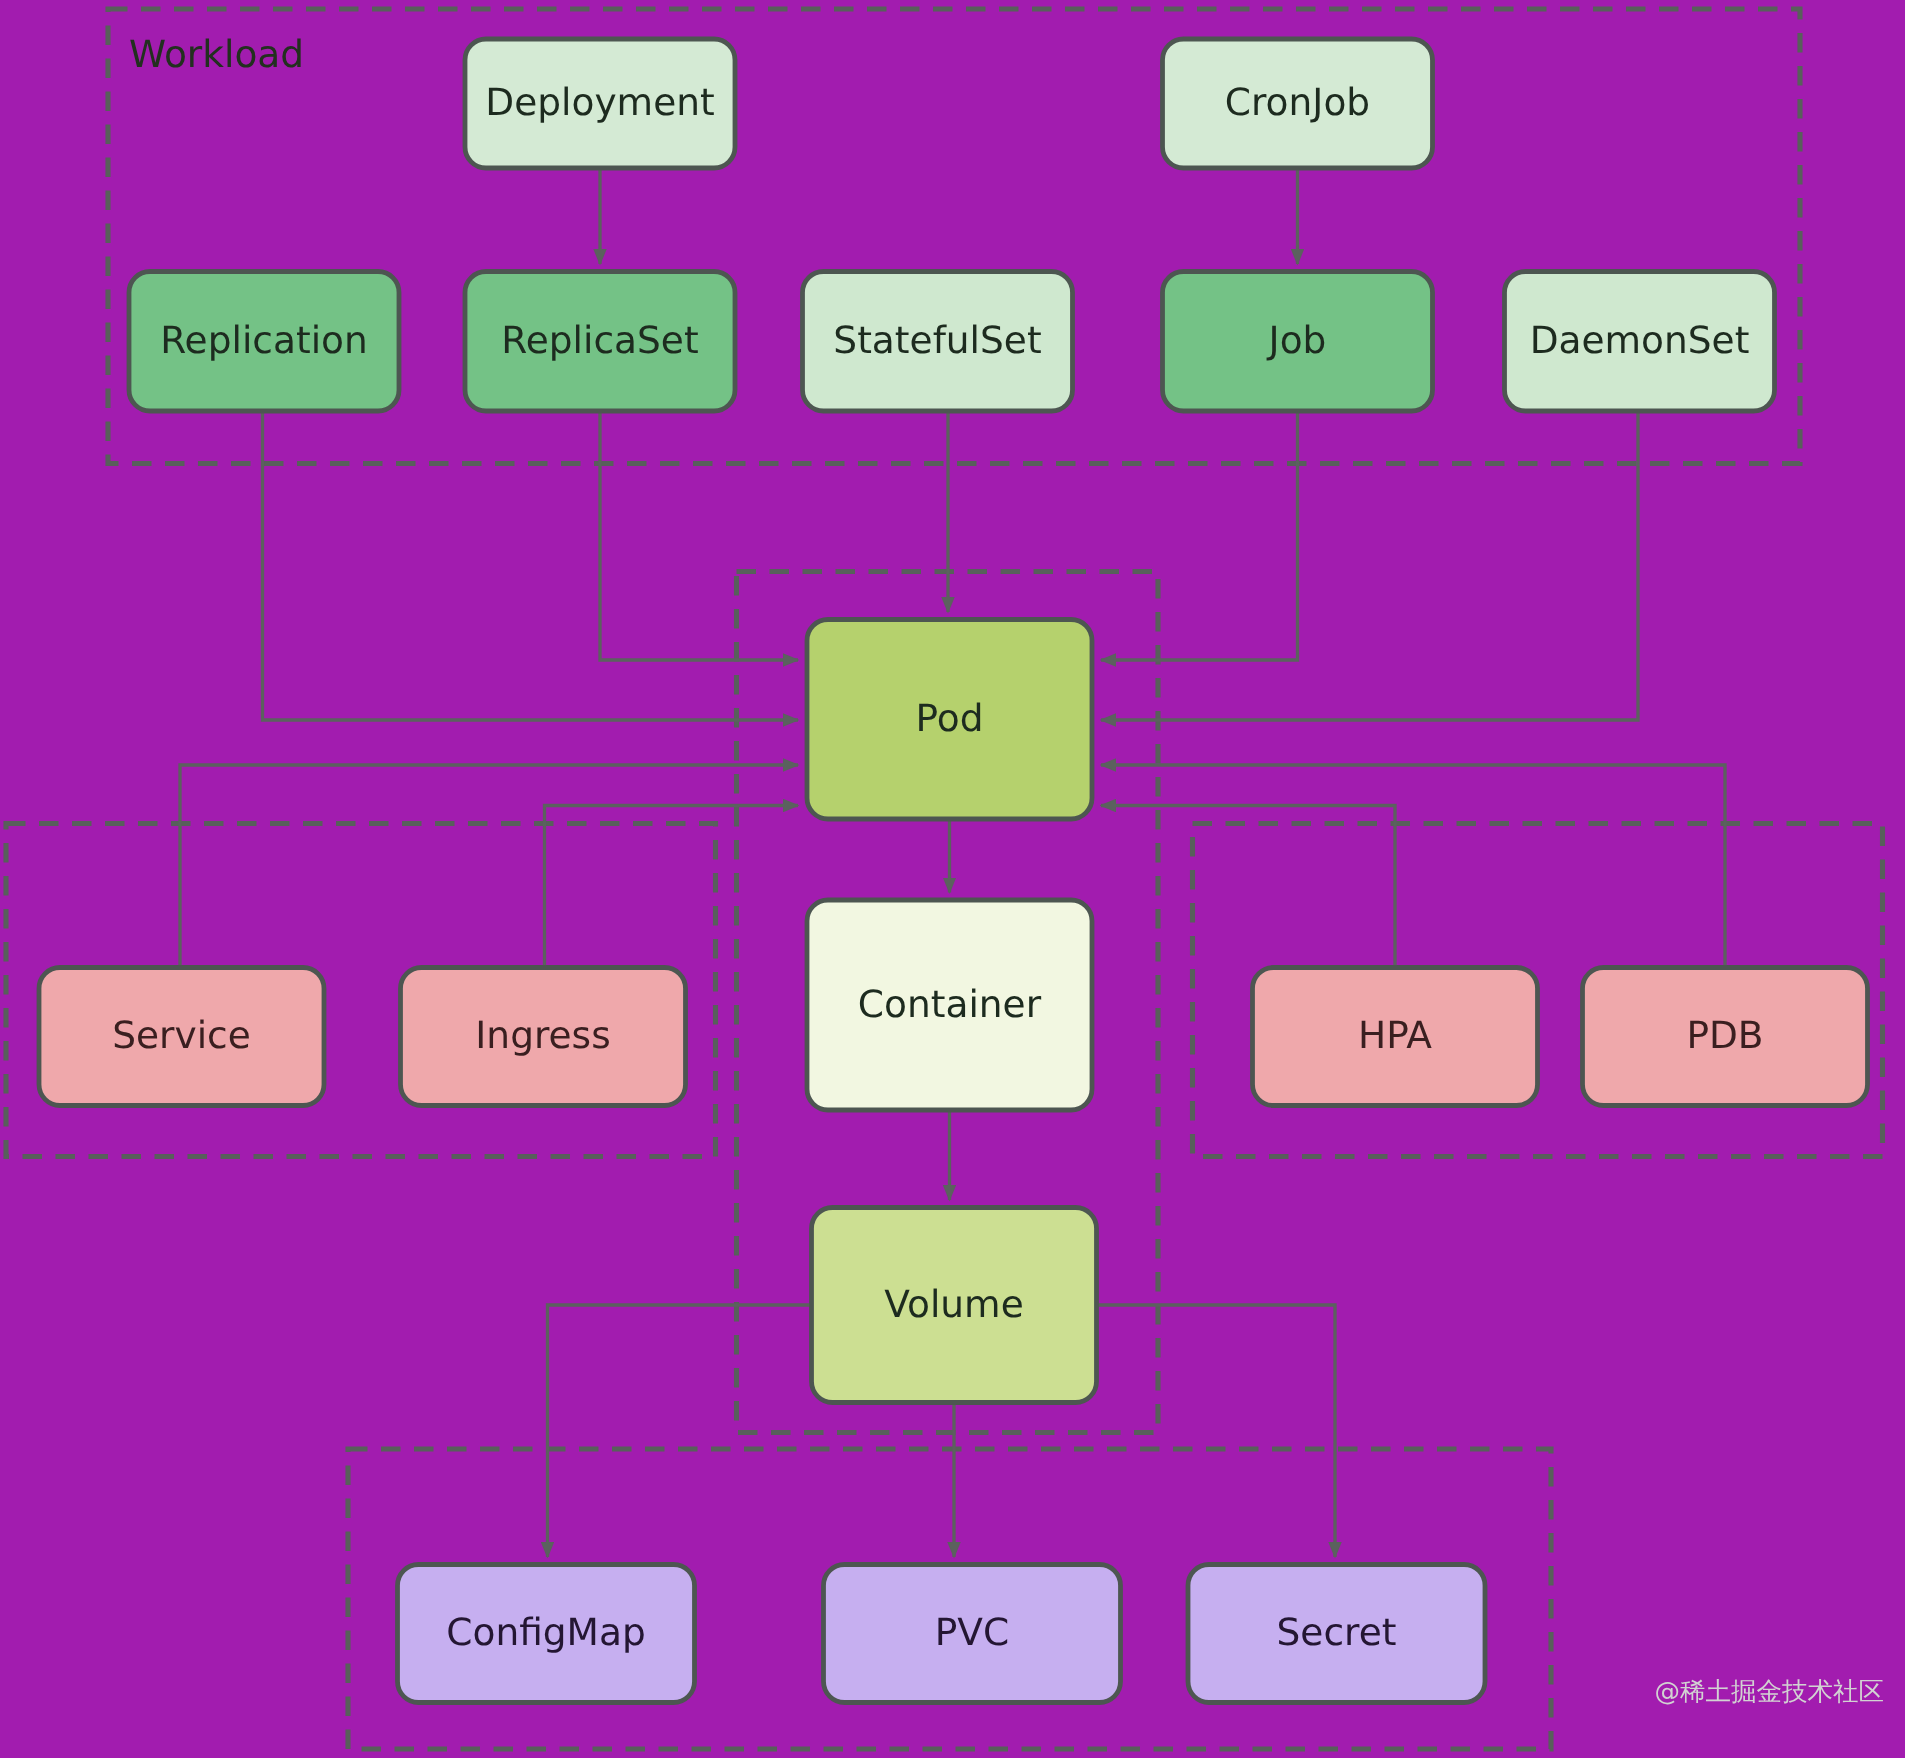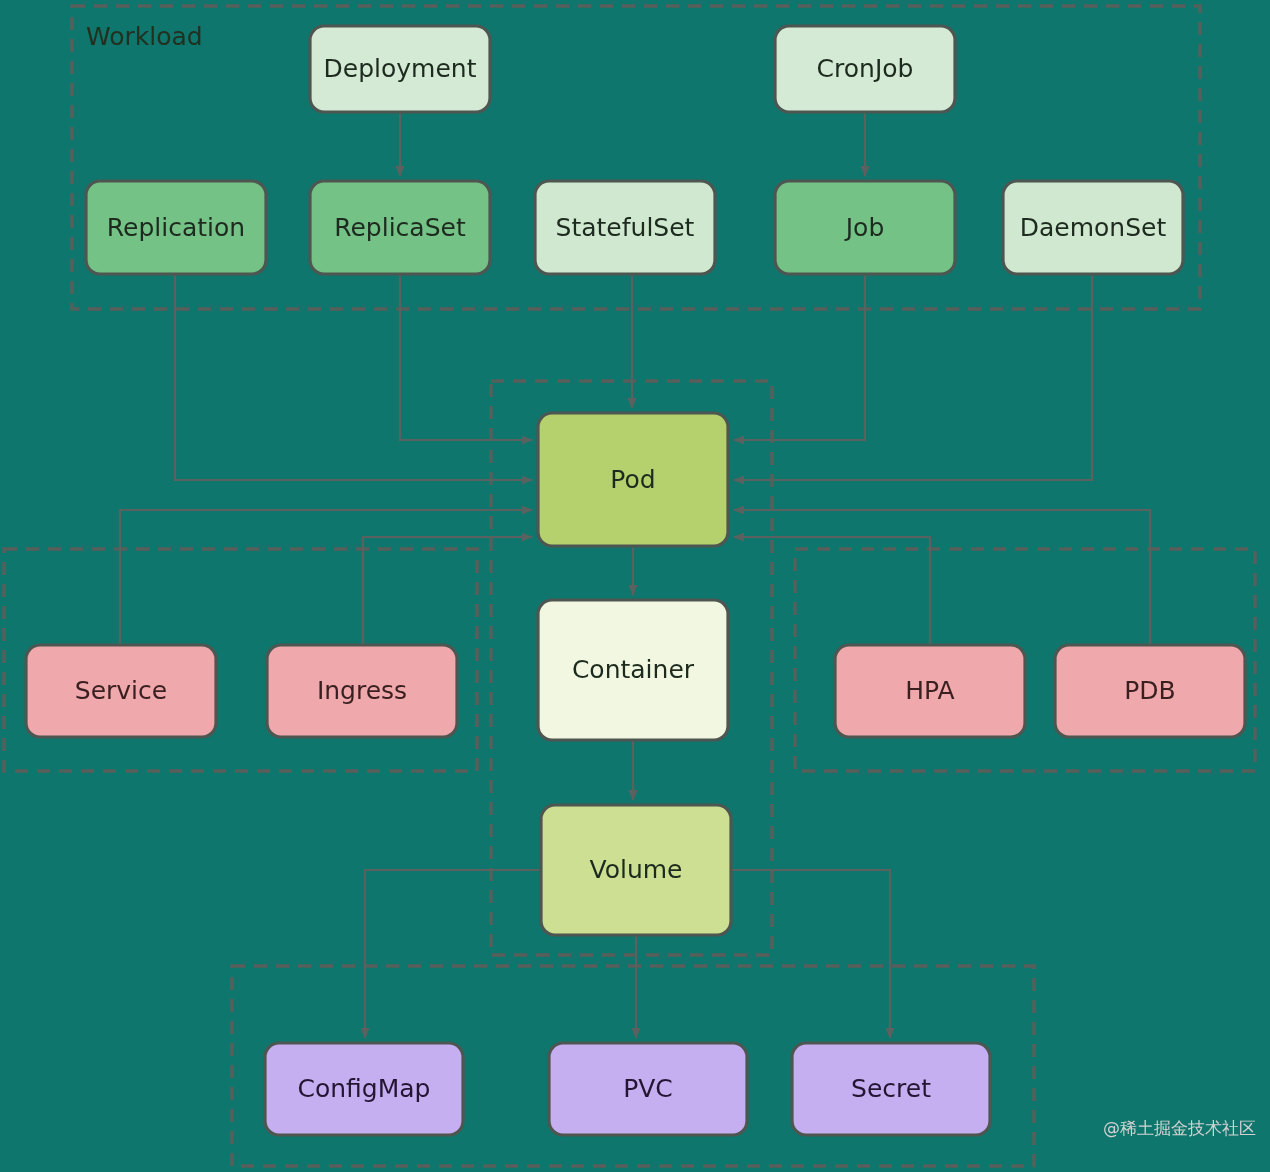--- a/index.html
+++ b/index.html
@@ -4,21 +4,21 @@
 <style>
   html, body {
     margin: 0;
     padding: 0;
     background: #ffffff;
   }
   #canvas {
     position: relative;
     width: 1270px;
     height: 1172px;
-    background: #0f766e;
+    background: #a21caf;
     font-family: "DejaVu Sans", sans-serif;
     overflow: hidden;
   }
   svg.layer {
     position: absolute;
     top: 0;
     left: 0;
     width: 1270px;
     height: 1172px;
   }

